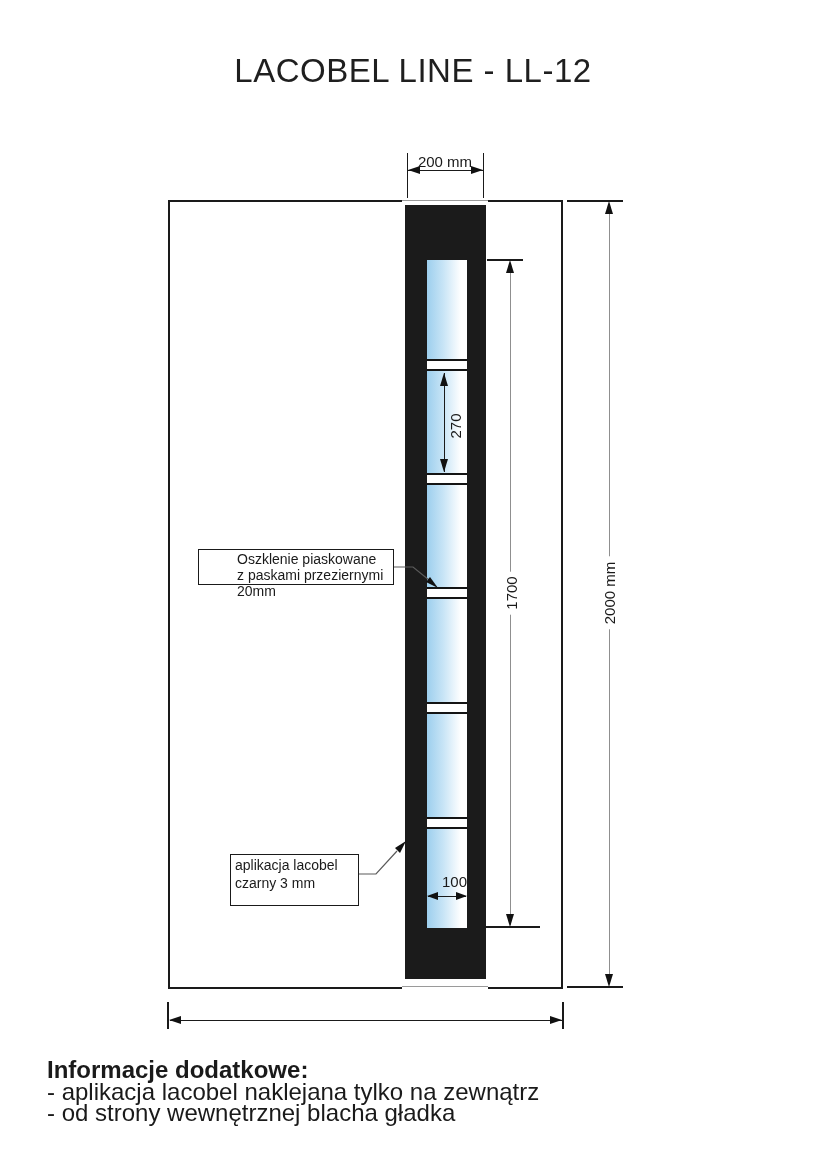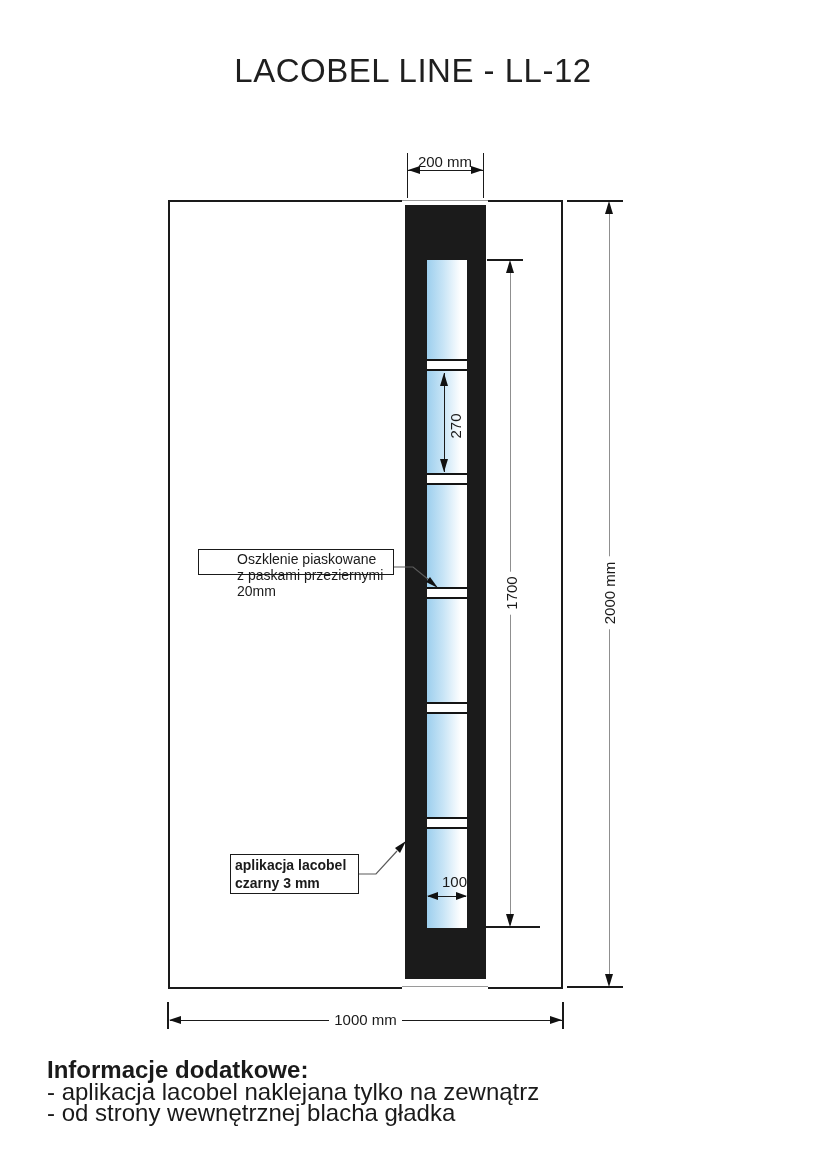--- a/index.html
+++ b/index.html
@@ -92,37 +92,34 @@
   <div class="abs dtext" style="left:427px;top:857px;width:40px;text-align:right;">100</div>
   <div class="abs dline" style="left:428px;top:880px;width:38px;height:1px;"></div>
   <div class="abs arr arr-left-sm" style="left:427px;top:876px;"></div>
   <div class="abs arr arr-right-sm" style="left:456px;top:876px;"></div>
 
   <div class="abs dline" style="left:167px;top:986px;width:2px;height:27px;"></div>
   <div class="abs dline" style="left:562px;top:986px;width:2px;height:27px;"></div>
   <div class="abs dline" style="left:170px;top:1004px;width:392px;height:1px;"></div>
   <div class="abs arr arr-left" style="left:169px;top:1000px;"></div>
   <div class="abs arr arr-right" style="left:550px;top:1000px;"></div>
-  <div class="abs" style="left:168px;top:995px;width:395px;text-align:center;">
-    <span class="dtext wbg">1000 mm</span>
-  </div>
 
   <svg class="abs leaders" width="826" height="1169" viewBox="0 0 826 1169">
     <path d="M394,551 L413,551 L429,564" fill="none" stroke="#5a5a5a" stroke-width="1.2"></path>
     <polygon points="438,572 430,561 426,566" fill="#111"></polygon>
     <path d="M359,858 L376,858 L397,835" fill="none" stroke="#5a5a5a" stroke-width="1.2"></path>
     <polygon points="406,825 400,837 395,832" fill="#111"></polygon>
   </svg>
 
-  <div class="abs callout" style="left:198px;top:533px;width:196px;height:26px;padding-left:38px;">
+  <div class="abs callout" style="left:198px;top:533px;width:196px;height:36px;padding-left:38px;">
     <span>Oszklenie piaskowane</span>
     <span>z paskami przeziernymi 20mm</span>
   </div>
 
-  <div class="abs callout" style="left:230px;top:838px;width:129px;height:40px;line-height:18px;font-weight:bold;">
+  <div class="abs callout" style="left:230px;top:838px;width:129px;height:52px;line-height:18px;">
     <span>aplikacja lacobel</span>
     <span>czarny 3 mm</span>
   </div>
 
   <div class="abs footer">
     <div class="head">Informacje dodatkowe:</div>
     <div>- aplikacja lacobel naklejana tylko na zewnątrz</div>
     <div>- od strony wewnętrznej blacha gładka</div>
   </div>
 

